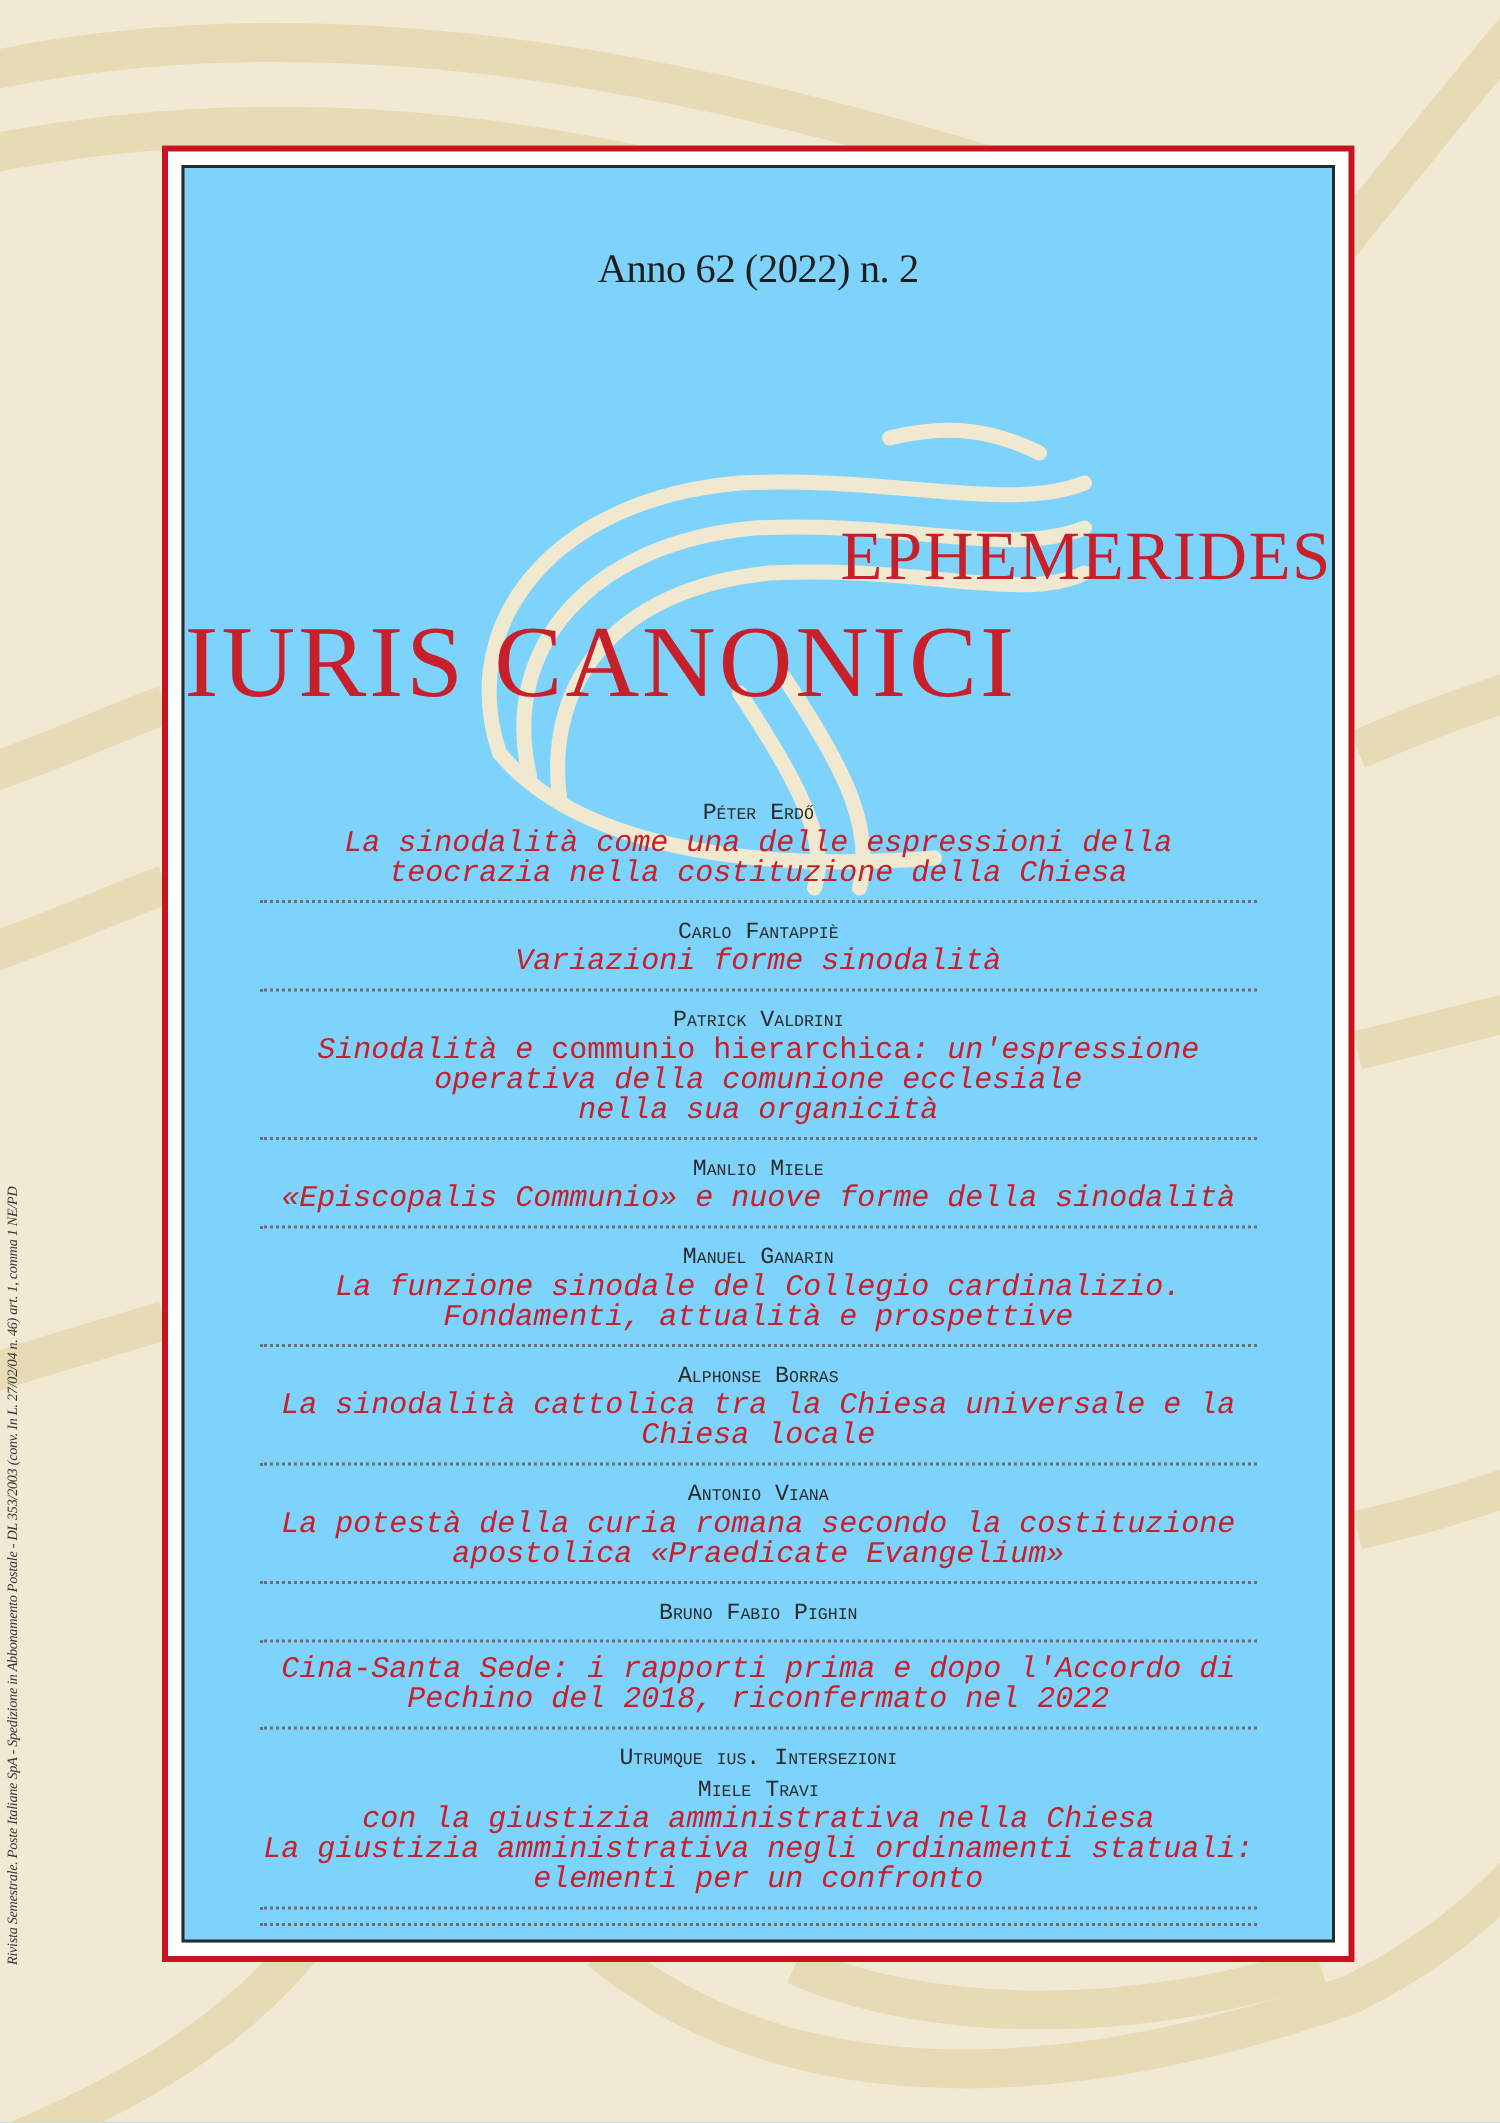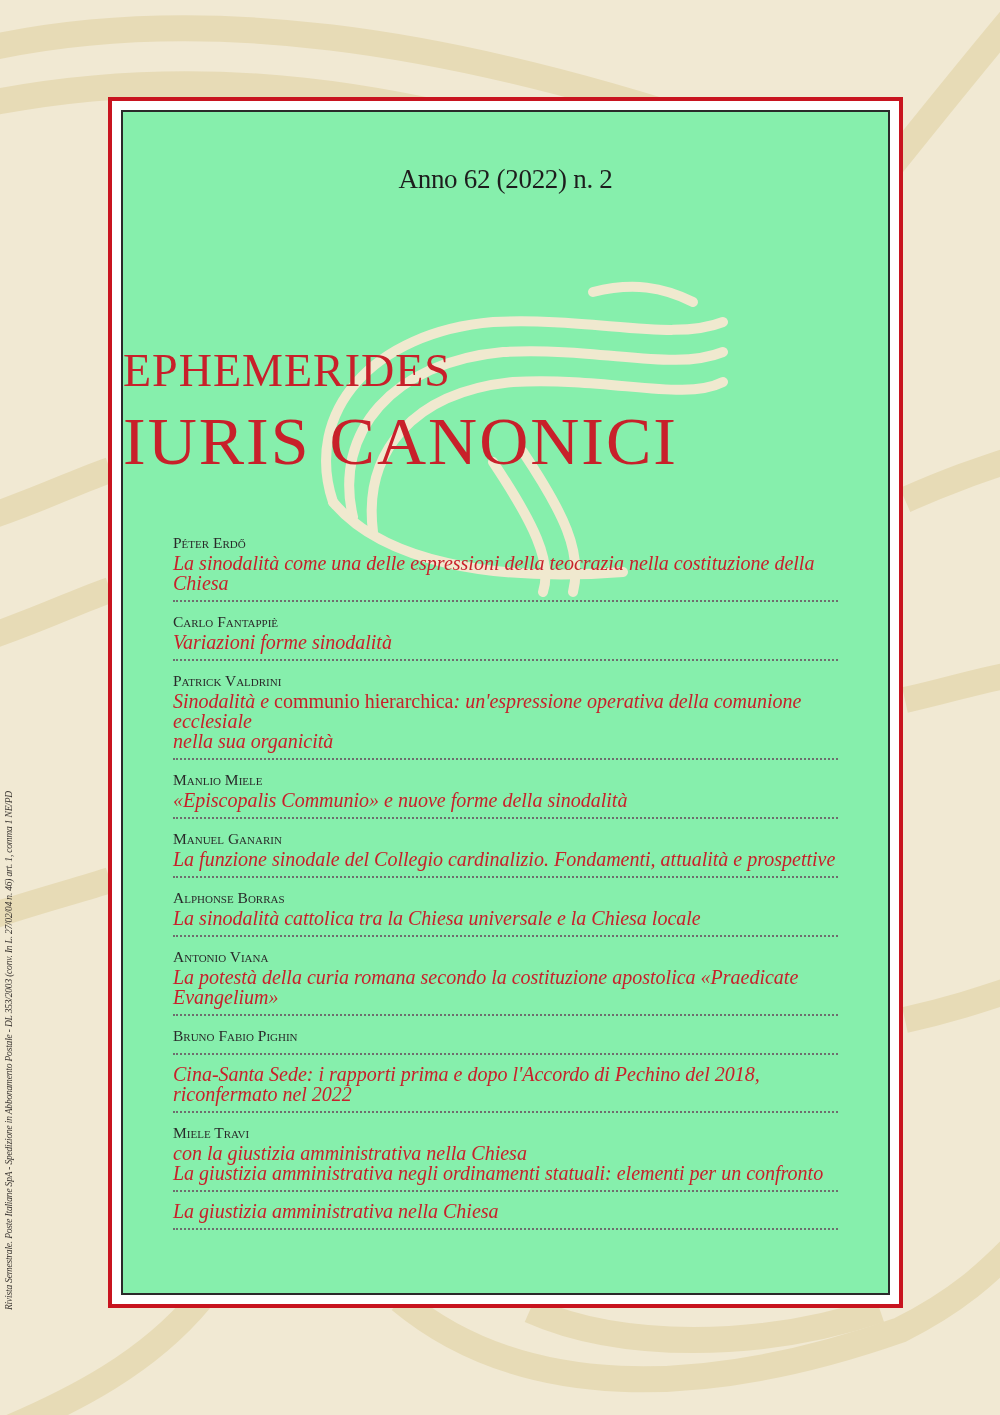--- a/index.html
+++ b/index.html
@@ -14,37 +14,37 @@
     transform-origin: left top; transform: rotate(-90deg);
     font-style: italic; font-size: 9.5px; color: #3a3530; white-space: nowrap;
     letter-spacing: -0.2px; width: 700px;
   }
   .frame-outer {
     position: absolute; left: 108px; top: 97px; width: 795px; height: 1211px;
     box-sizing: border-box; border: 4px solid #c8141f; background: #ffffff;
   }
   .frame-inner {
     position: absolute; left: 9px; top: 9px; right: 9px; bottom: 9px;
-    border: 2px solid #2a2a2a; background: #86efac; overflow: hidden;
+    border: 2px solid #2a2a2a; background: #7dd3fc; overflow: hidden;
   }
   .watermark { position: absolute; left: 170px; top: 150px; width: 440px; height: 340px; }
   .issue {
     position: absolute; top: 52px; left: 0; right: 0; text-align: center;
     font-size: 27px; color: #1d1d1d; letter-spacing: -0.3px;
   }
   .title-1 {
-    position: absolute; top: 232px; left: 0; right: 0; text-align: left;
+    position: absolute; top: 232px; left: 0; right: 0; text-align: right;
     font-size: 46px; color: #c8202a; letter-spacing: 1px;
   }
   .title-2 {
     position: absolute; top: 290px; left: 0; right: 0; 
     font-size: 68px; color: #c8202a; letter-spacing: 2px;
   }
   .toc { position: absolute; top: 420px; left: 50px; right: 50px; }
-  .entry { text-align: left; }
+  .entry { text-align: center; font-family: Liberation Mono, monospace; }
   .author {
     font-size: 15.5px; color: #2a2a2a; font-variant: small-caps; line-height: 21px;
   }
   .art-title {
     font-size: 20px; color: #c8202a; font-style: italic; line-height: 20px;
   }
   .art-title .upright { font-style: normal; }
   .sep {
     height: 0; border-top: 2px dotted #6e6e6e; margin: 7px 0 9px 0;
   }
@@ -138,26 +138,26 @@
       <div class="entry">
         <div class="author">Bruno Fabio Pighin</div>
       </div>
       <div class="sep"></div>
       <div class="entry">
         <div class="art-title">Cina-Santa Sede: i rapporti prima e dopo l'Accordo di Pechino del 2018, riconfermato nel 2022</div>
       </div>
       <div class="sep"></div>
 
       <div class="entry">
+        <div class="author">Utrumque ius. Intersezioni</div>
         <div class="author">Miele Travi</div>
         <div class="art-title">con la giustizia amministrativa nella Chiesa</div>
         <div class="art-title">La giustizia amministrativa negli ordinamenti statuali: elementi per un confronto</div>
       </div>
       <div class="sep"></div>
 
       <div class="entry">
-        <div class="art-title">La giustizia amministrativa nella Chiesa</div>
       </div>
       <div class="sep"></div>
 
     </div>
   </div>
 </div>
 
 </body></html>

